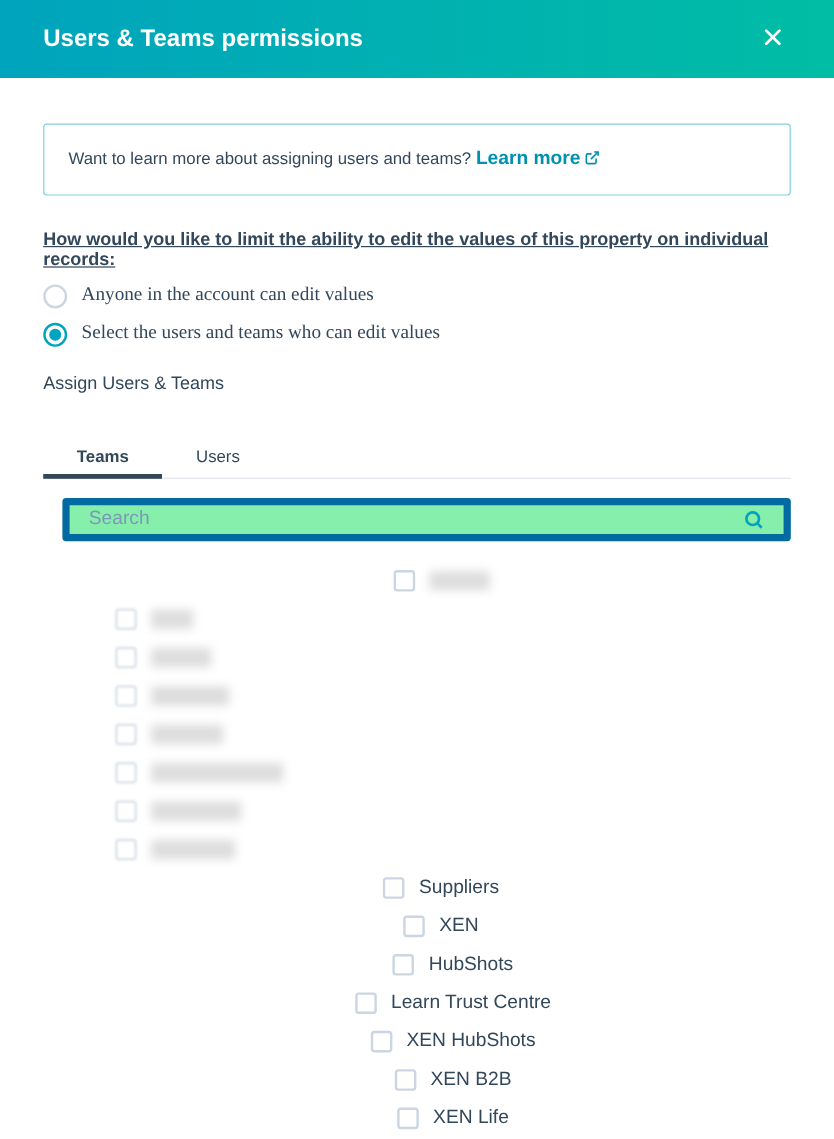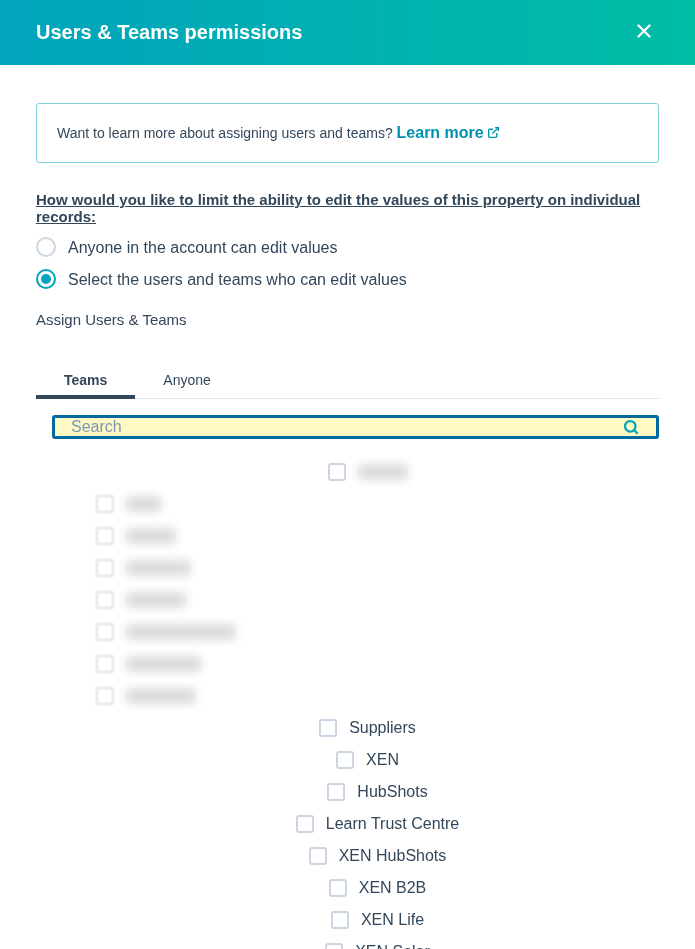--- a/index.html
+++ b/index.html
@@ -66,23 +66,24 @@
       font-weight: 700;
       color: #33475b;
       margin-bottom: 12px;
       text-decoration: underline;
     }
     .radio-group {
       margin-bottom: 22px;
     }
     .radio-row {
       display: flex;
-      align-items: flex-end;
+      align-items: flex-start;
       margin-bottom: 12px;
       cursor: pointer;
+      font-family: Liberation Serif, serif;
     }
     .radio-outer {
       width: 20px;
       height: 20px;
       border-radius: 50%;
       border: 2px solid #cbd6e2;
       margin-right: 12px;
       display: flex;
       align-items: center;
       justify-content: center;
@@ -132,27 +133,27 @@
       left: 0;
       right: 0;
       height: 4px;
       background: #33475b;
     }
     .search-wrap {
       padding: 0 0 0 16px;
       margin-bottom: 24px;
     }
     .search-box {
-      background: #fef9c3;
-      border: 3px solid #0369a1;
+      background: #86efac;
+      border: 6px solid #0369a1;
       border-radius: 3px;
       display: flex;
       align-items: center;
       padding: 0 16px;
-      height: 24px;
+      height: 36px;
     }
     .search-input {
       flex: 1;
       background: none;
       border: none;
       outline: none;
       font-size: 16px;
       color: #33475b;
     }
     .search-input::placeholder {
@@ -243,21 +244,21 @@
           <div class="radio-inner"></div>
         </div>
       <div class="radio-label">Select the users and teams who can edit values</div>
     </div>
   </div>
 
   <div class="assign-label">Assign Users &amp; Teams</div>
 
   <div class="tabs">
     <div class="tab active">Teams</div>
-    <div class="tab">Anyone</div>
+    <div class="tab">Users</div>
   </div>
 
   <div class="search-wrap">
     <div class="search-box">
       <input class="search-input" placeholder="Search" style="">
       <span class="search-icon">
         <svg width="18" height="18" viewBox="0 0 24 24" fill="none" stroke="currentColor" stroke-width="3">
           <circle cx="11" cy="11" r="7"></circle>
           <line x1="21" y1="21" x2="16.5" y2="16.5"></line>
         </svg>

